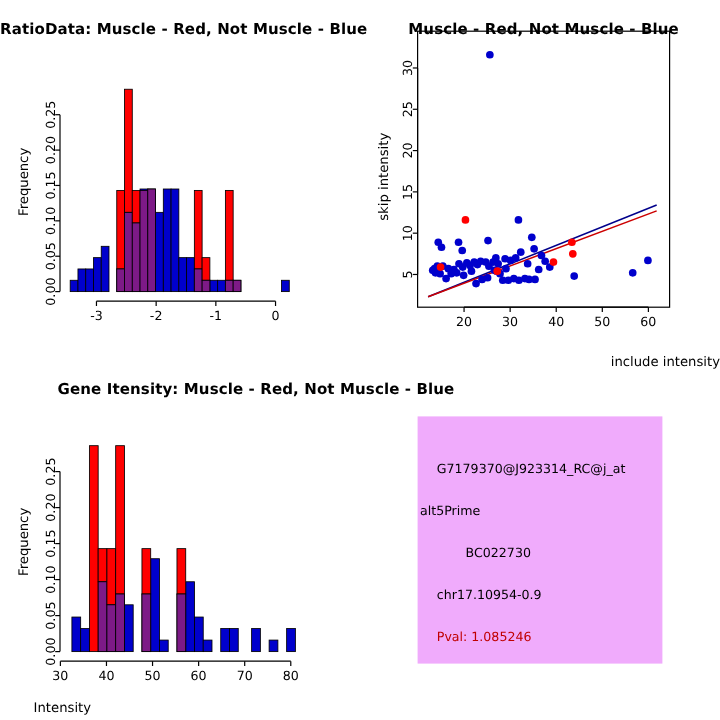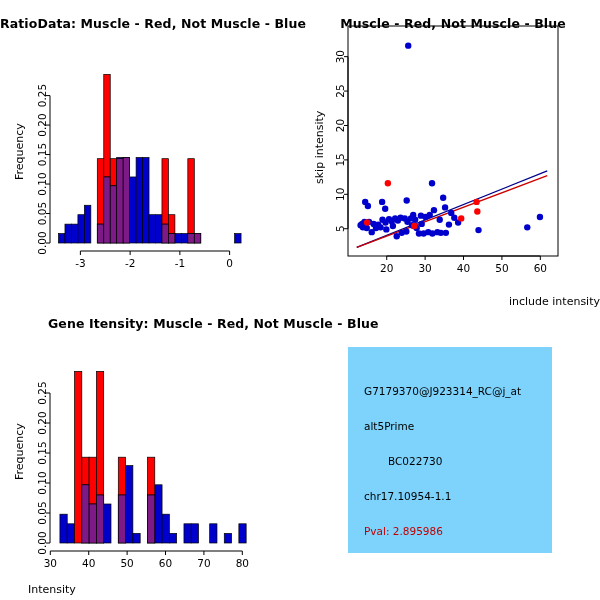--- a/index.html
+++ b/index.html
@@ -5,21 +5,21 @@
   html,body{margin:0;padding:0;background:#ffffff;}
   body{width:600px;height:600px;overflow:hidden;
        font-family:"DejaVu Sans","Liberation Sans",sans-serif;color:#000;}
   #root{position:relative;width:600px;height:600px;}
   .panel{position:absolute;}
   .ttl{position:absolute;text-align:center;font-weight:bold;font-size:12.5px;
        letter-spacing:.1px;white-space:nowrap;}
   .axlab{position:absolute;font-size:11px;white-space:nowrap;}
   .vert{transform:rotate(-90deg);transform-origin:left top;}
   svg{display:block;overflow:visible;}
-  .infobox{position:absolute;background:#7dd3fc;}
+  .infobox{position:absolute;background:#f0abfc;}
   .infoline{position:absolute;font-size:10.5px;white-space:nowrap;color:#000;}
   .infoline.pv{color:#c00000;}
 </style>
 </head>
 <body>
 
 <div id="root">
 
   <div class="panel" style="left:0;top:0;width:300px;height:300px;">
     <div class="ttl" style="left:0;top:16px;width:300px;">RatioData: Muscle - Red, Not Muscle - Blue</div>
@@ -265,19 +265,19 @@
             <rect x="118.28800000000001" y="195" width="7.295999999999992" height="48" fill="#7d1a87" stroke="#000" stroke-width="0.7"></rect>
             <rect x="147.47199999999998" y="157.2" width="7.295999999999992" height="37.80000000000001" fill="#ff0000" stroke="#000" stroke-width="0.7"></rect>
             <rect x="147.47199999999998" y="195" width="7.295999999999992" height="48" fill="#7d1a87" stroke="#000" stroke-width="0.7"></rect>
           </g>
         </g>
       </svg>
   </div>
 
   <div class="infobox" style="left:348px;top:347px;width:204px;height:206px;">
     <div class="infoline" style="left:16px;top:38px;">G7179370@J923314_RC@j_at</div>
-    <div class="infoline" style="left:16px;top:73px;">alt5Prime</div>
+    <div class="infoline" style="left:2px;top:73px;">alt5Prime</div>
     <div class="infoline" style="left:16px;top:108px;margin-left:24px;">BC022730</div>
-    <div class="infoline" style="left:16px;top:143px;">chr17.10954-1.1</div>
-    <div class="infoline pv" style="left:16px;top:178px;">Pval: 2.895986</div>
+    <div class="infoline" style="left:16px;top:143px;">chr17.10954-0.9</div>
+    <div class="infoline pv" style="left:16px;top:178px;">Pval: 1.085246</div>
   </div>
 
 </div>
 
 </body></html>

